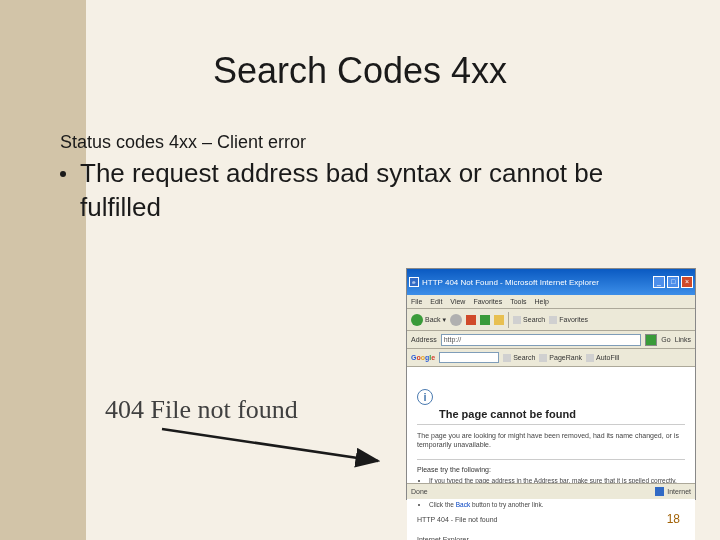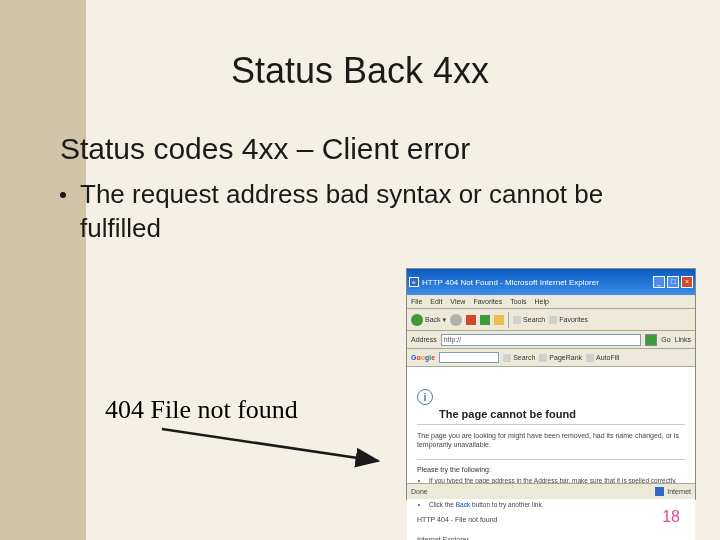--- a/index.html
+++ b/index.html
@@ -16,24 +16,24 @@
     font-size: 36px;
     font-weight: normal;
     color: #1a1a1a;
     padding-top: 50px;
     font-family: "Arial", sans-serif;
   }
   .content {
     padding: 40px 60px 0 60px;
   }
   .subtitle {
-    font-size: 30px;
+    font-size: 18px;
     font-weight: normal;
     color: #1a1a1a;
-    margin-bottom: 12px;
+    margin-bottom: 4px;
   }
   .bullet-row {
     display: flex;
     align-items: flex-start;
     font-size: 26px;
     color: #1a1a1a;
   }
   .bullet {
     width: 6px;
     height: 6px;
@@ -42,21 +42,21 @@
     margin-top: 14px;
     margin-right: 14px;
     flex-shrink: 0;
   }
   .bullet-text {
     line-height: 1.3;
   }
   .caption {
     font-family: "Times New Roman", serif;
     font-size: 26px;
-    color: #000000;
+    color: #404040;
     position: absolute;
     left: 105px;
     top: 395px;
   }
   .arrow {
     position: absolute;
     left: 160px;
     top: 425px;
   }
   .screenshot {
@@ -209,28 +209,28 @@
     font-size:7px; color:#444;
     display:flex; align-items:center; padding:0 4px;
     justify-content: space-between;
   }
   .ss-status-right { display:flex; align-items:center; gap:3px; }
   .ss-status-ie { width:9px; height:9px; background:#316ac5; }
   .page-num {
     position: absolute;
     right: 40px;
     bottom: 14px;
-    font-size: 16px;
-    color: #ec4899;
+    font-size: 12px;
+    color: #a16207;
   }
 </style>
 </head>
 <body>
 
-<h1 class="title">Status Back 4xx</h1>
+<h1 class="title">Search Codes 4xx</h1>
 
 <div class="content">
   <div class="subtitle">Status codes 4xx – Client error</div>
   <div class="bullet-row">
     <div class="bullet"></div>
     <div class="bullet-text">The request address bad syntax or cannot be fulfilled</div>
   </div>
 </div>
 
 <div class="caption">404 File not found</div>

